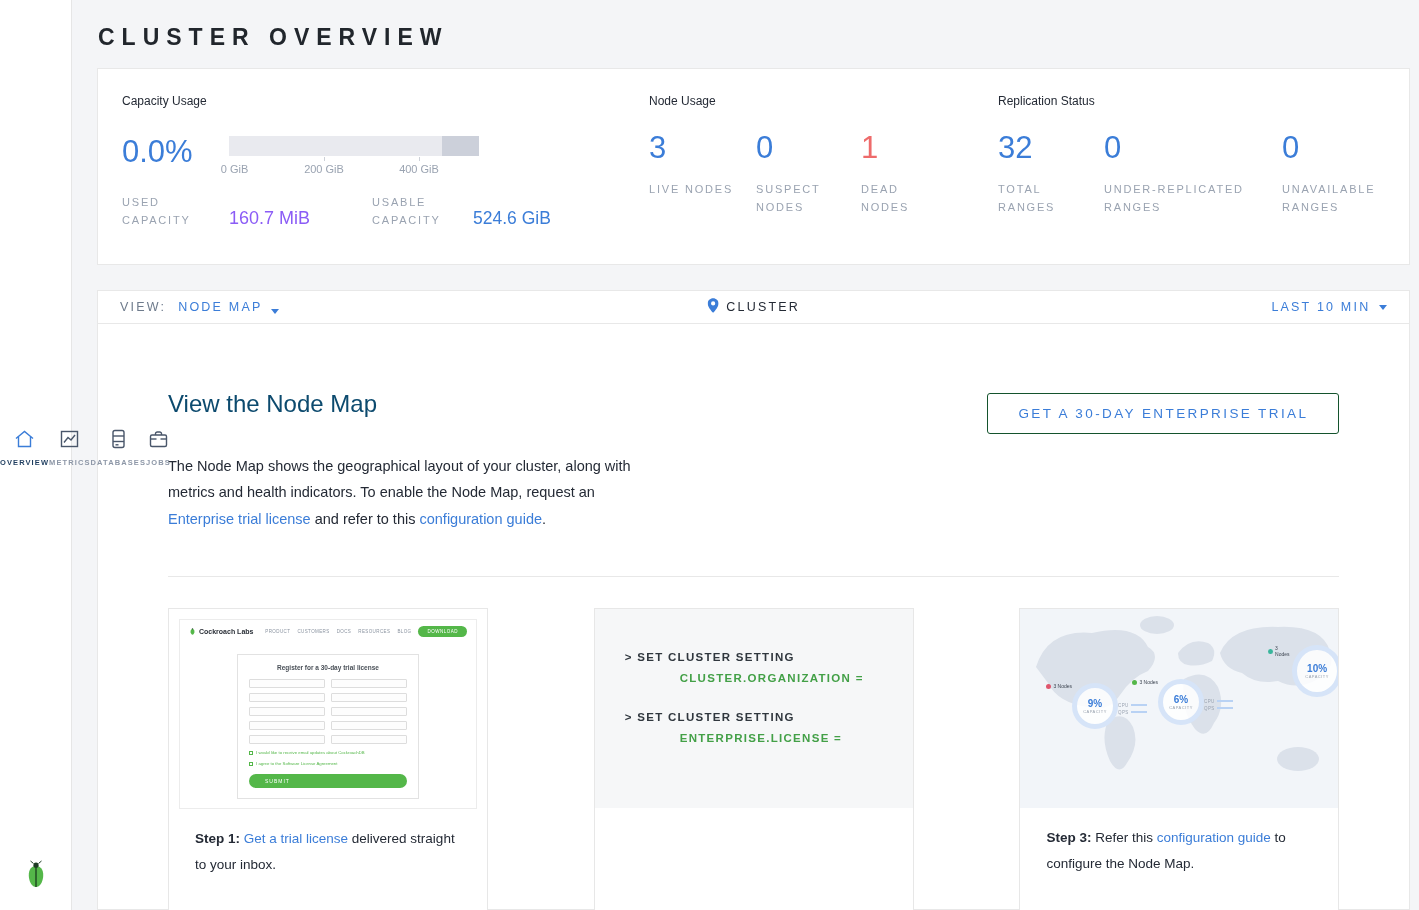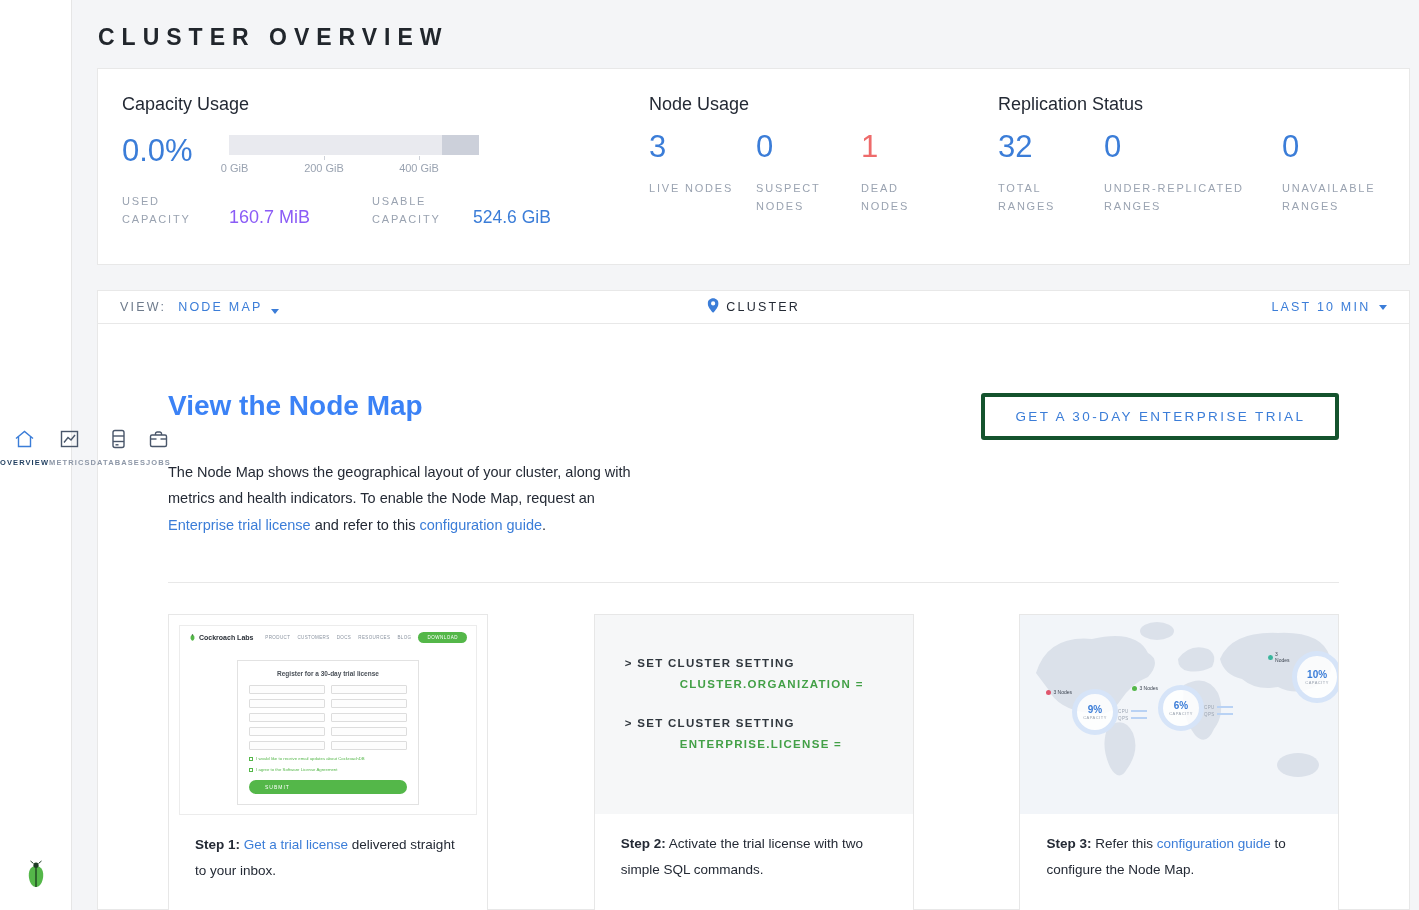--- a/index.html
+++ b/index.html
@@ -14,21 +14,21 @@
   .nav-label { font-size:7.5px; font-weight:bold; letter-spacing:1.1px; color:#8d97a7; margin-top:7px; }
   .nav-item.active .nav-label { color:#1e3d5f; }
   .logo-bug { position:absolute; bottom:16px; left:50%; transform:translateX(-50%); }
 
   
   .main { flex:1; padding:14px 10px 0 25px; }
   .page-title { font-size:23px; font-weight:bold; letter-spacing:7px; color:#21262c; margin:10px 0 17px 1px; }
 
   
   .summary-card { background:#fff; border:1px solid #e8e8e8; height:197px; padding:25px 24px 0 24px; display:flex; }
-  .section-title { font-size:18px; font-weight:500; color:#242a35; margin-bottom:16px; }
+  .section-title { font-size:12px; font-weight:500; color:#242a35; margin-bottom:24px; }
   .sec-capacity { width:527px; flex:0 0 527px; }
   .sec-nodes { width:349px; flex:0 0 349px; }
   .sec-repl { flex:1; }
   .cap-row1 { display:flex; }
   .cap-percent { font-size:31px; color:#3b7dd8; width:107px; flex:0 0 107px; line-height:1; padding-top:4px; }
   .cap-bar-wrap { width:250px; padding-top:4px; }
   .cap-bar { height:20px; background:#e9eaef; position:relative; }
   .cap-bar-used-other { position:absolute; right:0; top:0; height:100%; width:15%; background:#ccd0da; }
   .cap-ticks { position:relative; height:16px; margin-top:7px; font-size:11px; color:#9aa3b1; }
   .cap-tick { position:absolute; top:0; transform:translateX(-50%); white-space:nowrap; }
@@ -56,22 +56,22 @@
   .viewbar { margin-top:25px; background:#fff; border:1px solid #e8e8e8; height:34px; display:flex; align-items:center; padding:0 22px; position:relative; font-size:12.5px; letter-spacing:2.2px; }
   .view-label { color:#6e7b8c; }
   .view-value { color:#3b7dd8; margin-left:12px; display:flex; align-items:flex-end; cursor:pointer; }
   .caret { width:0; height:0; border-left:4.5px solid transparent; border-right:4.5px solid transparent; border-top:5.5px solid #3b7dd8; margin-left:9px; display:inline-block; }
   .viewbar-center { position:absolute; left:50%; transform:translateX(-50%); display:flex; align-items:center; gap:8px; color:#242a35; }
   .time-select { margin-left:auto; color:#3b7dd8; display:flex; align-items:center; cursor:pointer; }
 
   
   .content-card { background:#fff; border:1px solid #e8e8e8; border-top:none; height:586px; padding:66px 70px 0 70px; }
   .head-row { display:flex; justify-content:space-between; align-items:flex-start; }
-  .nm-title { font-size:28px; font-weight:700; color:#3b82f6; }
-  .cta-btn { background:#fff; border:4px solid #14532d; color:#3b7dd8; border-radius:3px; font-size:13.5px; letter-spacing:2.4px; padding:12px 30px; margin-top:3px; cursor:pointer; font-family:inherit; }
+  .nm-title { font-size:24px; font-weight:400; color:#0c4a6e; }
+  .cta-btn { background:#fff; border:1px solid #14532d; color:#3b7dd8; border-radius:3px; font-size:13.5px; letter-spacing:2.4px; padding:12px 30px; margin-top:3px; cursor:pointer; font-family:inherit; }
   .intro { width:470px; margin-top:19px; font-size:14.5px; line-height:1.82; color:#242a35; }
   a.link { color:#3b7dd8; text-decoration:none; cursor:pointer; }
   .divider { border-top:1px solid #e8e8e8; margin-top:44px; }
   .steps { display:flex; justify-content:space-between; margin-top:31px; }
   .step-card { width:320px; flex:0 0 320px; height:307px; border:1px solid #e7e7e7; background:#fff; display:flex; flex-direction:column; }
   .step-caption { padding:17px 26px 0 26px; font-size:13.5px; line-height:1.95; color:#242a35; }
   .step-caption b { font-weight:bold; }
 
   
   .media1 { margin:10px 10px 0 10px; border:1px solid #ececec; height:190px; overflow:hidden; background:#fff; }
@@ -318,21 +318,20 @@
           <div class="media2">
             <div class="code-group">
               <div class="code-prefix">&gt; SET CLUSTER SETTING</div>
               <div class="code-value">CLUSTER.ORGANIZATION =</div>
             </div>
             <div class="code-group">
               <div class="code-prefix">&gt; SET CLUSTER SETTING</div>
               <div class="code-value">ENTERPRISE.LICENSE =</div>
             </div>
           </div>
-          <p class="step-caption"><b>Step 2:</b><span> Activate the trial license with two simple SQL commands.</span></p>
         </div>
 
         <div class="step-card">
           <div class="media3">
             <svg class="map-svg" width="320" height="199" viewBox="0 0 320 199">
               <g fill="#dbe1ea">
                 <path d="M16 58 Q28 20 72 24 Q116 14 128 38 Q142 46 128 62 Q112 68 100 86 Q88 104 68 98 Q38 94 28 74 Z"></path>
                 <ellipse cx="137" cy="16" rx="17" ry="9"></ellipse>
                 <path d="M88 112 Q104 100 113 118 Q120 136 107 154 Q99 168 90 152 Q80 130 88 112 Z"></path>
                 <path d="M158 44 Q170 28 188 34 Q198 40 192 52 Q180 58 168 56 Q158 54 158 44 Z"></path>

